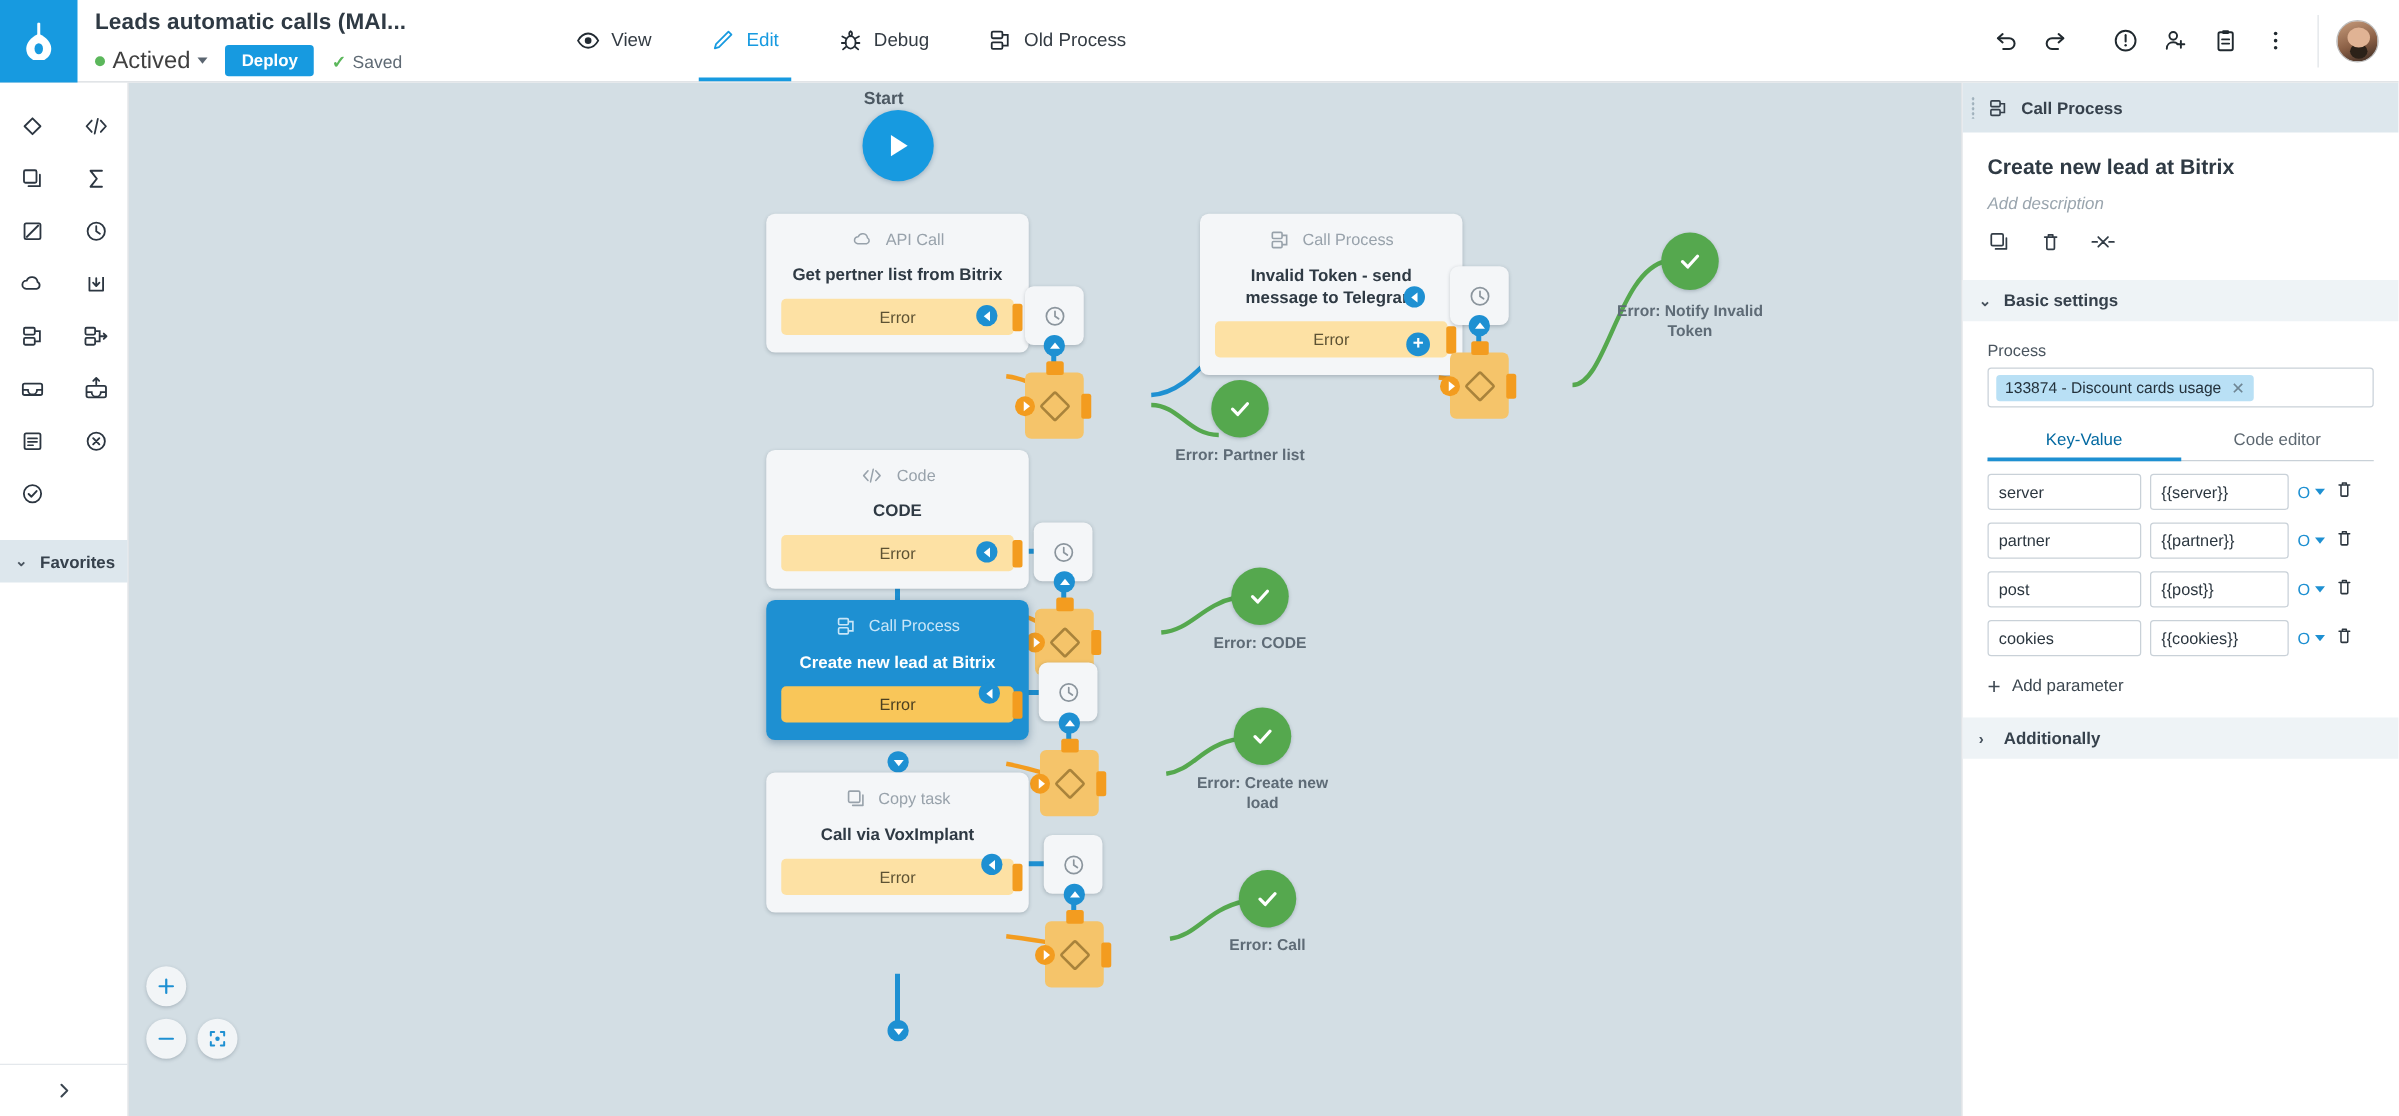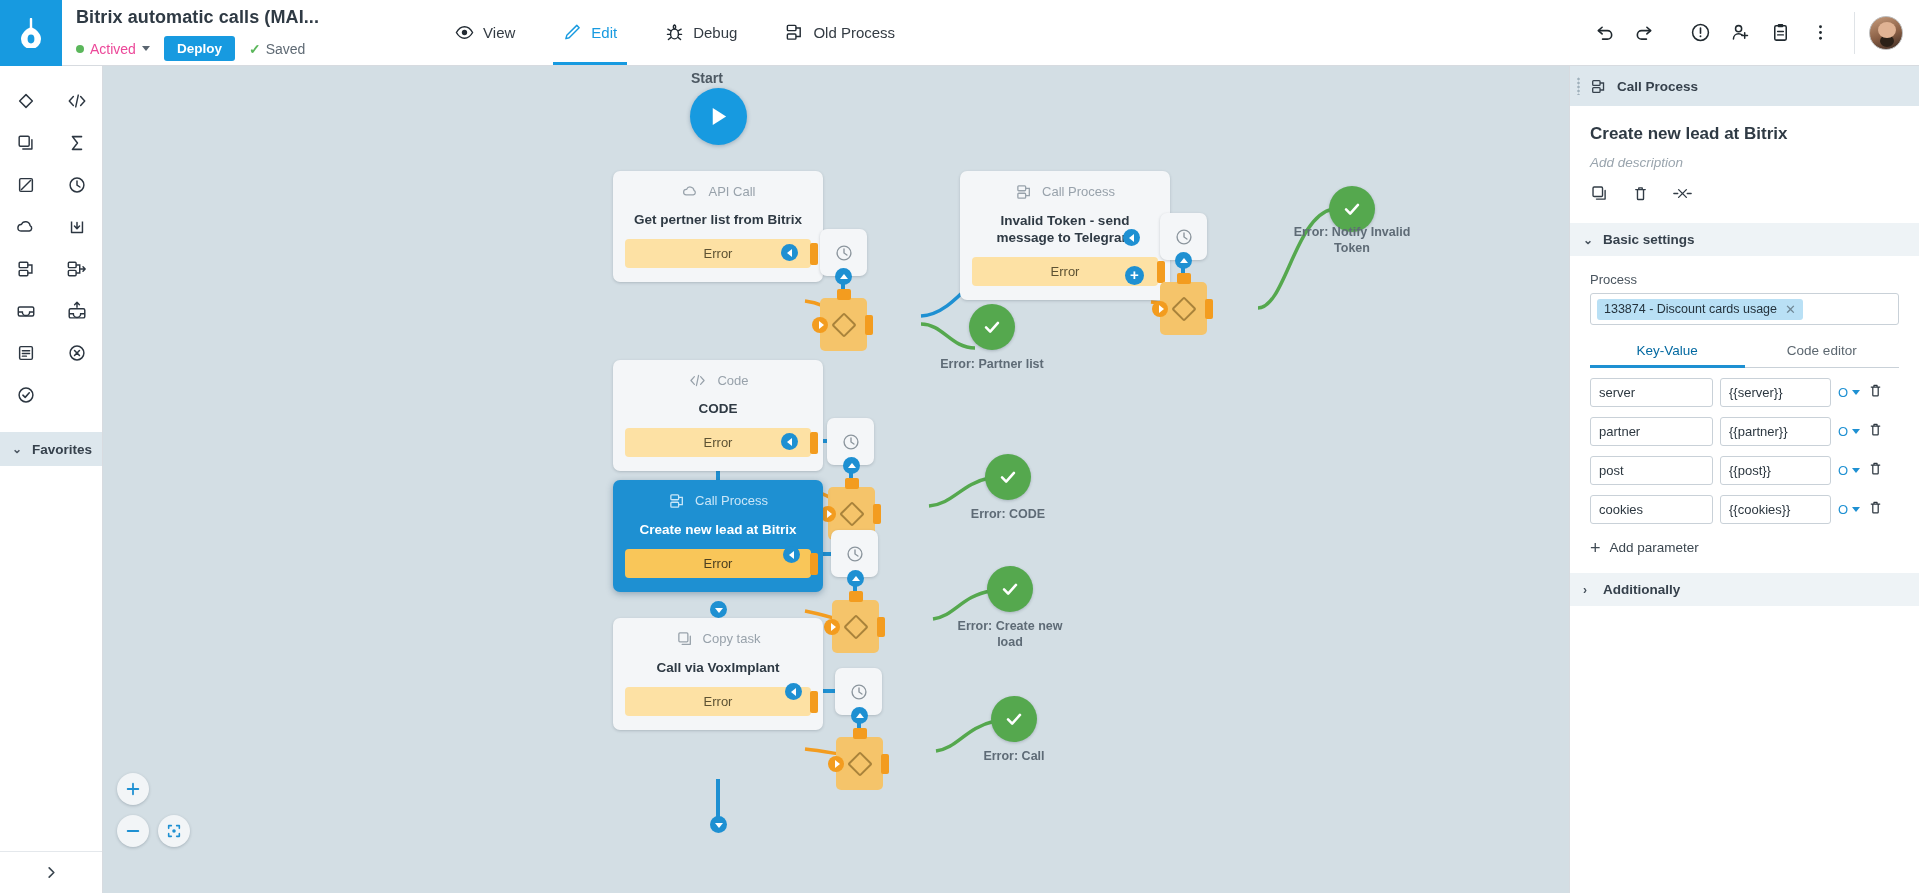--- a/index.html
+++ b/index.html
@@ -21,21 +21,21 @@
     width: 62px; height: 66px; background: #179ae0;
     display: flex; align-items: center; justify-content: center; flex: 0 0 62px;
   }
   .logo-drop { width: 26px; height: 30px; }
   .title-block { padding: 6px 0 0 14px; flex: 0 0 auto; }
   .doc-title {
     font-size: 18px; font-weight: bold; color: #2f3a44; letter-spacing: .1px;
     line-height: 22px; white-space: nowrap;
   }
   .subbar { display: flex; align-items: center; gap: 14px; margin-top: 8px; }
-  .status-pill { display: flex; align-items: center; gap: 6px; font-size: 14px; color: #ec4899; cursor: pointer;}
+  .status-pill { display: flex; align-items: center; gap: 6px; font-size: 19px; color: #404040; cursor: pointer;}
   .dot-green { width: 8px; height: 8px; border-radius: 50%; background: #5bb75b; display:inline-block;}
   .caret-dn { width: 0; height: 0; border-left: 4px solid transparent; border-right: 4px solid transparent; border-top: 5px solid #5a6570; }
   .deploy-btn {
     background: #179ae0; color: #fff; font-size: 13.5px; font-weight: bold;
     border: none; border-radius: 3px; padding: 5px 13px; cursor: pointer;
   }
   .saved { display: flex; align-items: center; gap: 5px; font-size: 14px; color: #5f6a74; }
   .check-green { color: #5bb75b; font-weight: bold; font-size: 14px;}
 
   .tabs { display: flex; align-items: stretch; margin-left: 112px; gap: 0; }
@@ -260,21 +260,21 @@
   <div class="header">
     <div class="logo-box">
       <svg class="logo-drop" viewBox="0 0 26 30">
         <path d="M13 1 C13 1 13 9 13 11" stroke="#fff" stroke-width="2.4" fill="none" stroke-linecap="round"></path>
         <path d="M13 9 C6 12 3 17 3 21 a10 10 0 0 0 20 0 c0-4-3-9-10-12 z" fill="#fff"></path>
         <ellipse cx="13" cy="21" rx="3.4" ry="4.4" fill="#179ae0"></ellipse>
       </svg>
     </div>
 
     <div class="title-block">
-      <div class="doc-title">Bitrix automatic calls (MAI...</div>
+      <div class="doc-title">Leads automatic calls (MAI...</div>
       <div class="subbar">
         <div class="status-pill">
           <span class="dot-green"></span>
           <span>Actived</span>
           <span class="caret-dn"></span>
         </div>
         <button class="deploy-btn">Deploy</button>
         <div class="saved">
           <span class="check-green">✓</span>
           <span>Saved</span>
@@ -584,21 +584,21 @@
         </div>
       <div class="gate" style="left:1057px; top:216px;">
         <span class="gate-in"></span>
         <span class="gate-dia"></span>
       </div>
       <div class="term" style="left:1226px; top:120px;">
         <svg width="22" height="22" viewBox="0 0 24 24">
             <path d="M5.5 12.4 L10 17 L18.5 7.6" fill="none" stroke="#fff" stroke-width="2.8" stroke-linecap="round" stroke-linejoin="round"></path>
           </svg>
       </div>
-      <div class="term-label" style="left:1184px; top:158px;">Error: Notify Invalid Token</div>
+      <div class="term-label" style="left:1184px; top:175px;">Error: Notify Invalid Token</div>
 
       <div class="cdot" style="left:607px; top:387px;">
           <span class="tri-d"></span>
         </div>
       <div class="node" style="left:510px; top:294px;">
         <div class="node-type">
           <svg width="21" height="17" viewBox="0 0 24 22">
               <path d="M8 6 L3.5 11 L8 16 M16 6 L20.5 11 L16 16 M13.4 4.5 L10.6 17.5" fill="none" stroke="#98a2ab" stroke-width="1.6" stroke-linecap="round" stroke-linejoin="round"></path>
             </svg>
           <span>Code</span>

